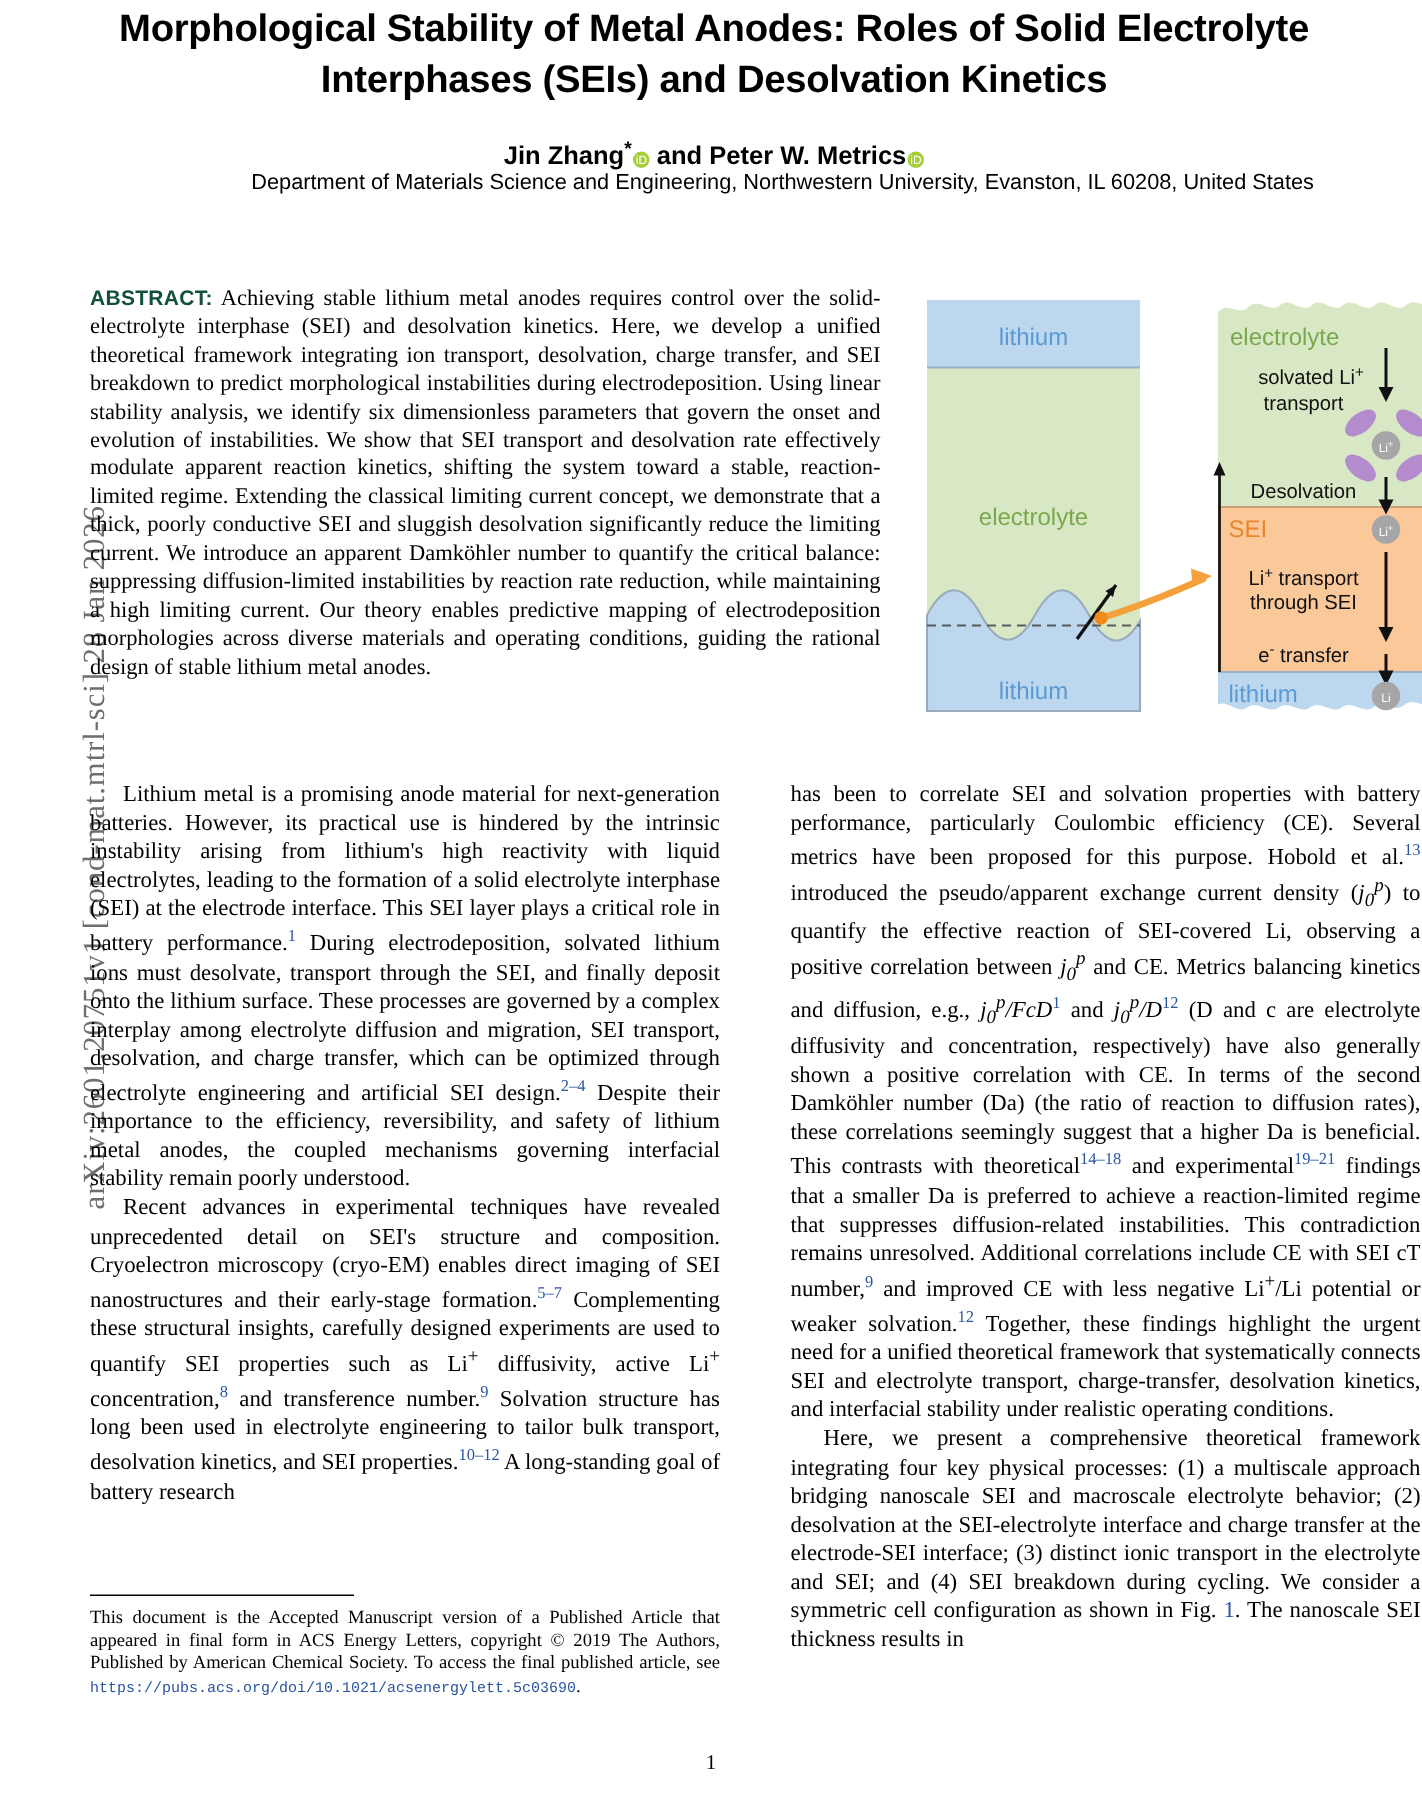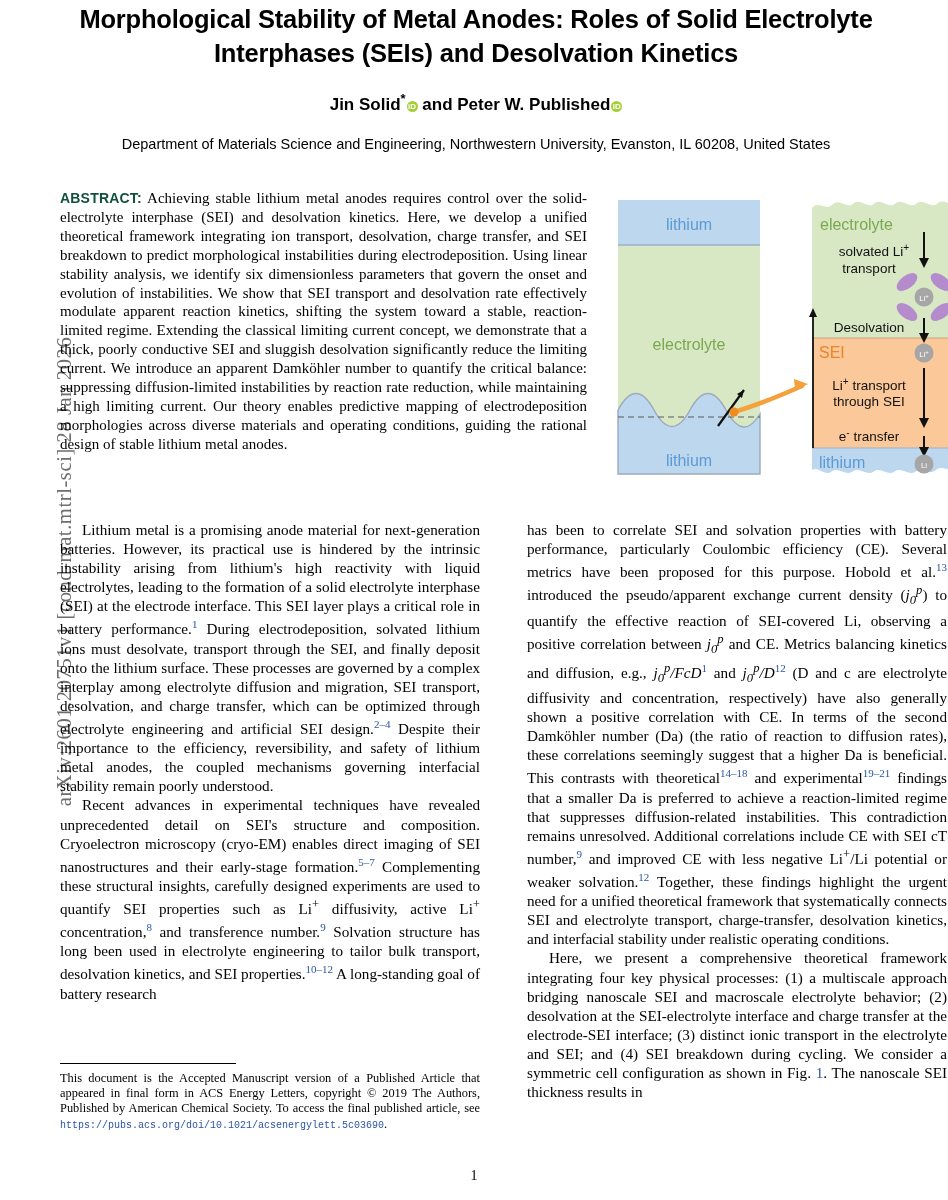--- a/index.html
+++ b/index.html
@@ -71,32 +71,32 @@
   }
   .orcid {
     display: inline-block;
     width: 11px;
     height: 11px;
     border-radius: 50%;
     background: #a6ce39;
     color: #ffffff;
     font-family: "Liberation Sans", "DejaVu Sans", sans-serif;
     font-size: 8px;
-    font-weight: bold;
+    font-weight: normal;
     line-height: 11px;
     text-align: center;
     vertical-align: 1px;
     margin-left: 1px;
   }
   .affiliation {
     position: absolute;
     left: 76px;
-    top: 134px;
+    top: 112px;
     width: 800px;
-    text-align: center;
+    text-align: right;
     font-family: "Liberation Sans", "DejaVu Sans", sans-serif;
     font-size: 14.5px;
     line-height: 20px;
   }
 
   
   .abstract {
     position: absolute;
     left: 60px;
     top: 189px;
@@ -183,21 +183,21 @@
 </head>
 <body>
 
 <div class="arxiv-stamp">arXiv:2601.20751v1  [cond-mat.mtrl-sci]  28 Jan 2026</div>
 
 <div class="page">
 
   <div class="title">Morphological Stability of Metal Anodes: Roles of Solid Electrolyte Interphases (SEIs) and Desolvation Kinetics</div>
 
   <div class="authors">
-    <span>Jin Solid</span><span class="star">*</span><span class="orcid">iD</span><span> and </span><span>Peter W. Published</span><span class="orcid">iD</span>
+    <span>Jin Zhang</span><span class="star">*</span><span class="orcid">iD</span><span> and </span><span>Peter W. Metrics</span><span class="orcid">iD</span>
   </div>
 
   <div class="affiliation">Department of Materials Science and Engineering, Northwestern University, Evanston, IL 60208, United States</div>
 
   <div class="abstract">
     <span class="abs-head">ABSTRACT:</span><span> Achieving stable lithium metal anodes requires control over the solid-electrolyte interphase (SEI) and desolvation kinetics. Here, we develop a unified theoretical framework integrating ion transport, desolvation, charge transfer, and SEI breakdown to predict morphological instabilities during electrodeposition. Using linear stability analysis, we identify six dimensionless parameters that govern the onset and evolution of instabilities. We show that SEI transport and desolvation rate effectively modulate apparent reaction kinetics, shifting the system toward a stable, reaction-limited regime. Extending the classical limiting current concept, we demonstrate that a thick, poorly conductive SEI and sluggish desolvation significantly reduce the limiting current. We introduce an apparent Damköhler number to quantify the critical balance: suppressing diffusion-limited instabilities by reaction rate reduction, while maintaining a high limiting current. Our theory enables predictive mapping of electrodeposition morphologies across diverse materials and operating conditions, guiding the rational design of stable lithium metal anodes.</span>
   </div>
 
   <div class="toc-figure">
     <svg width="343" height="278" viewBox="0 0 343 278" xmlns="http://www.w3.org/2000/svg">

